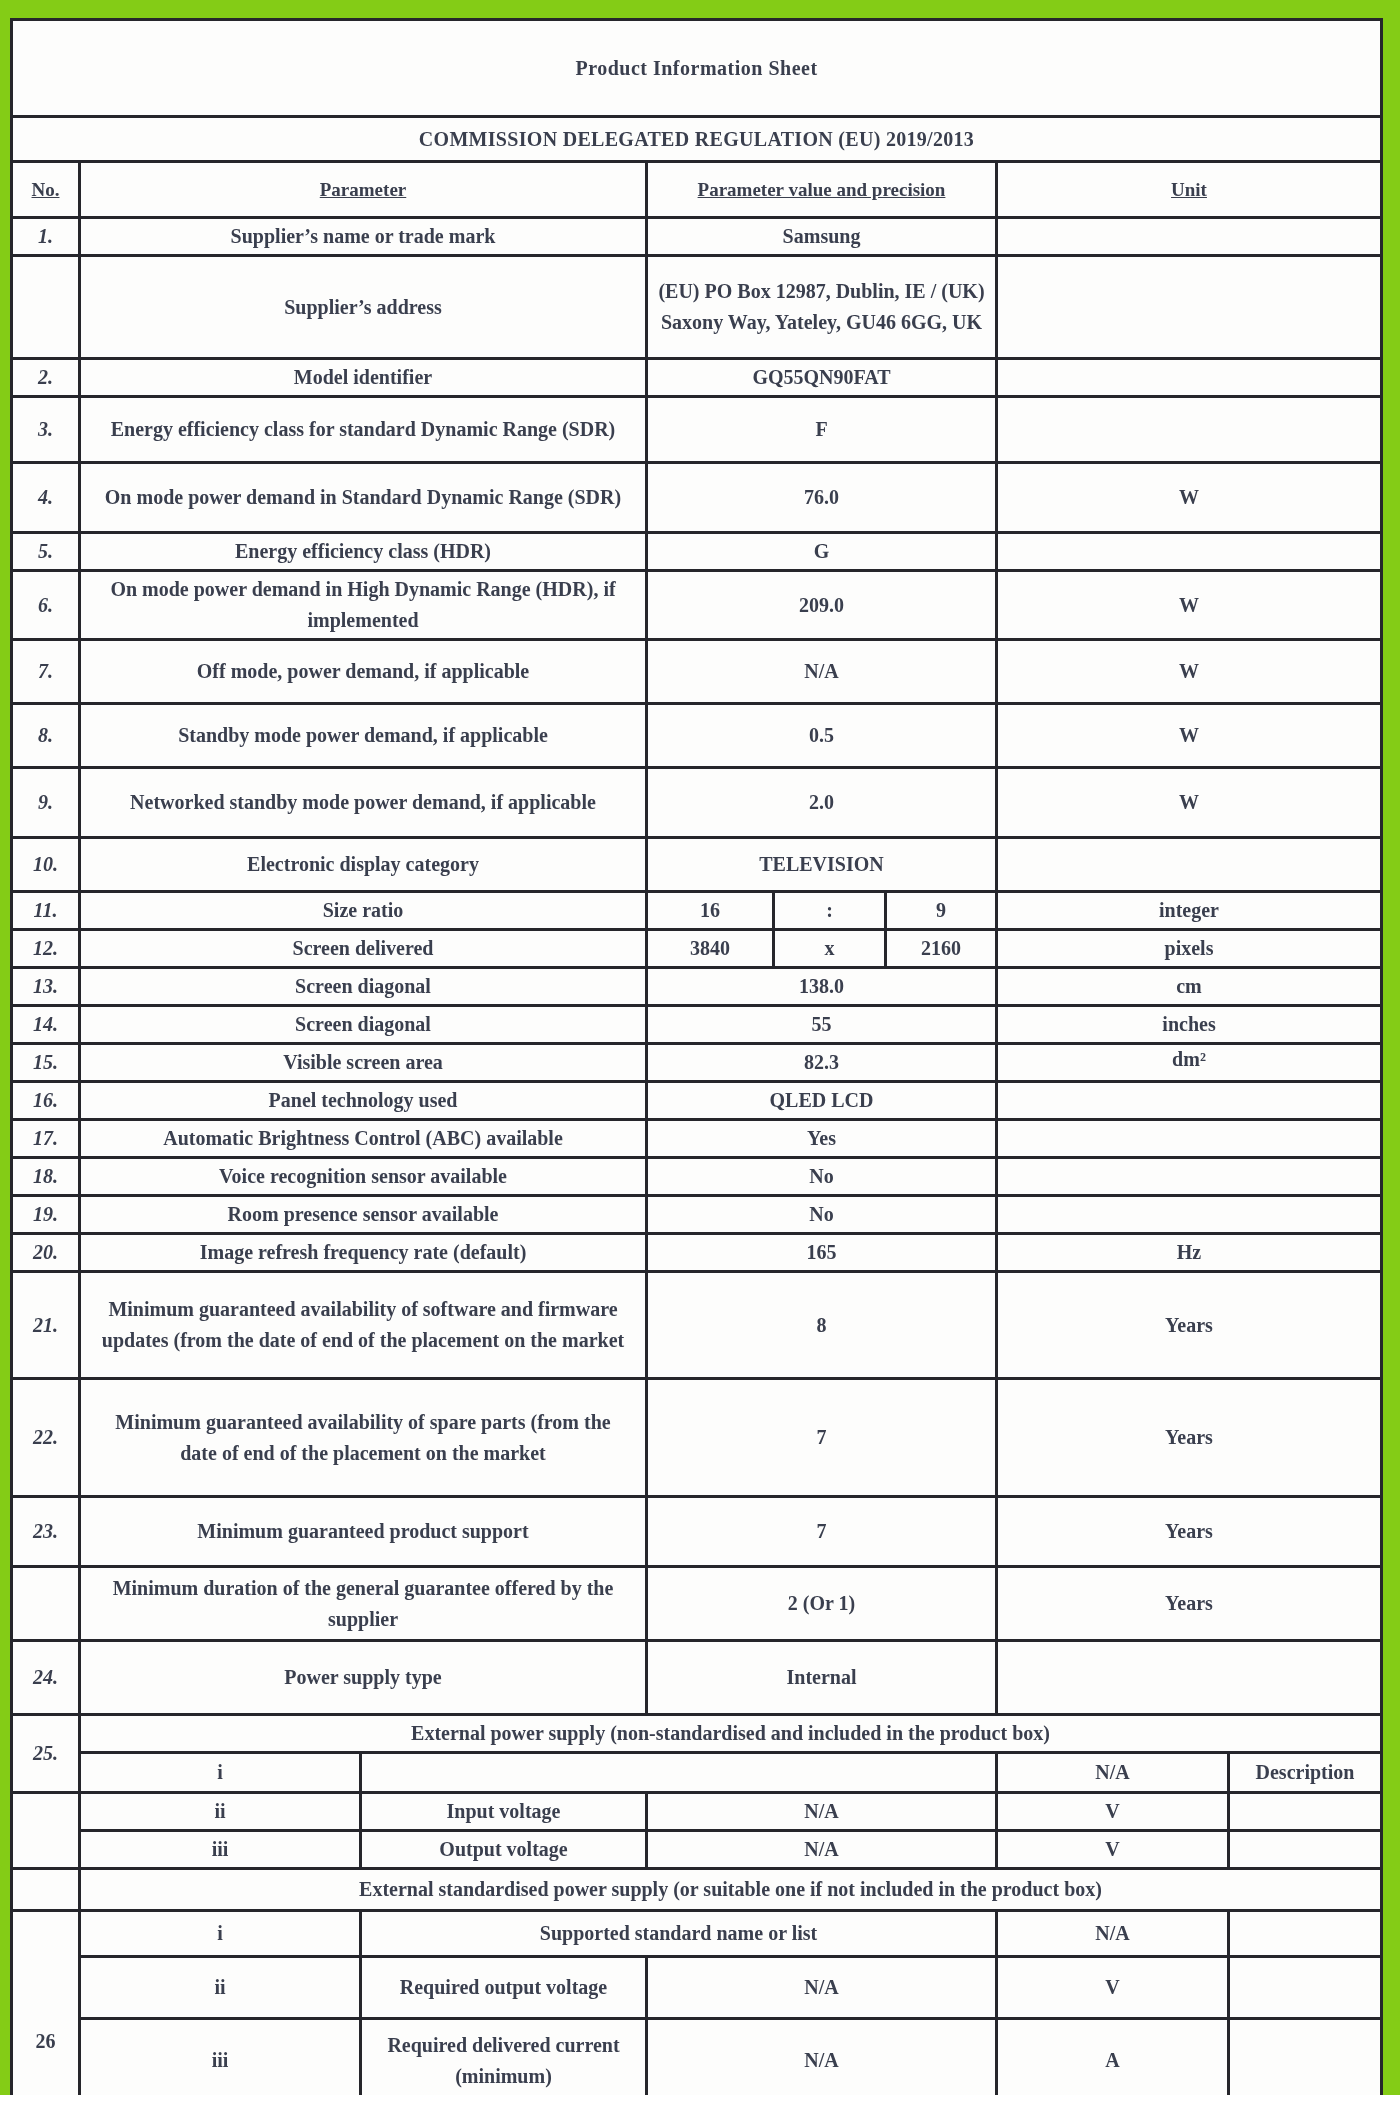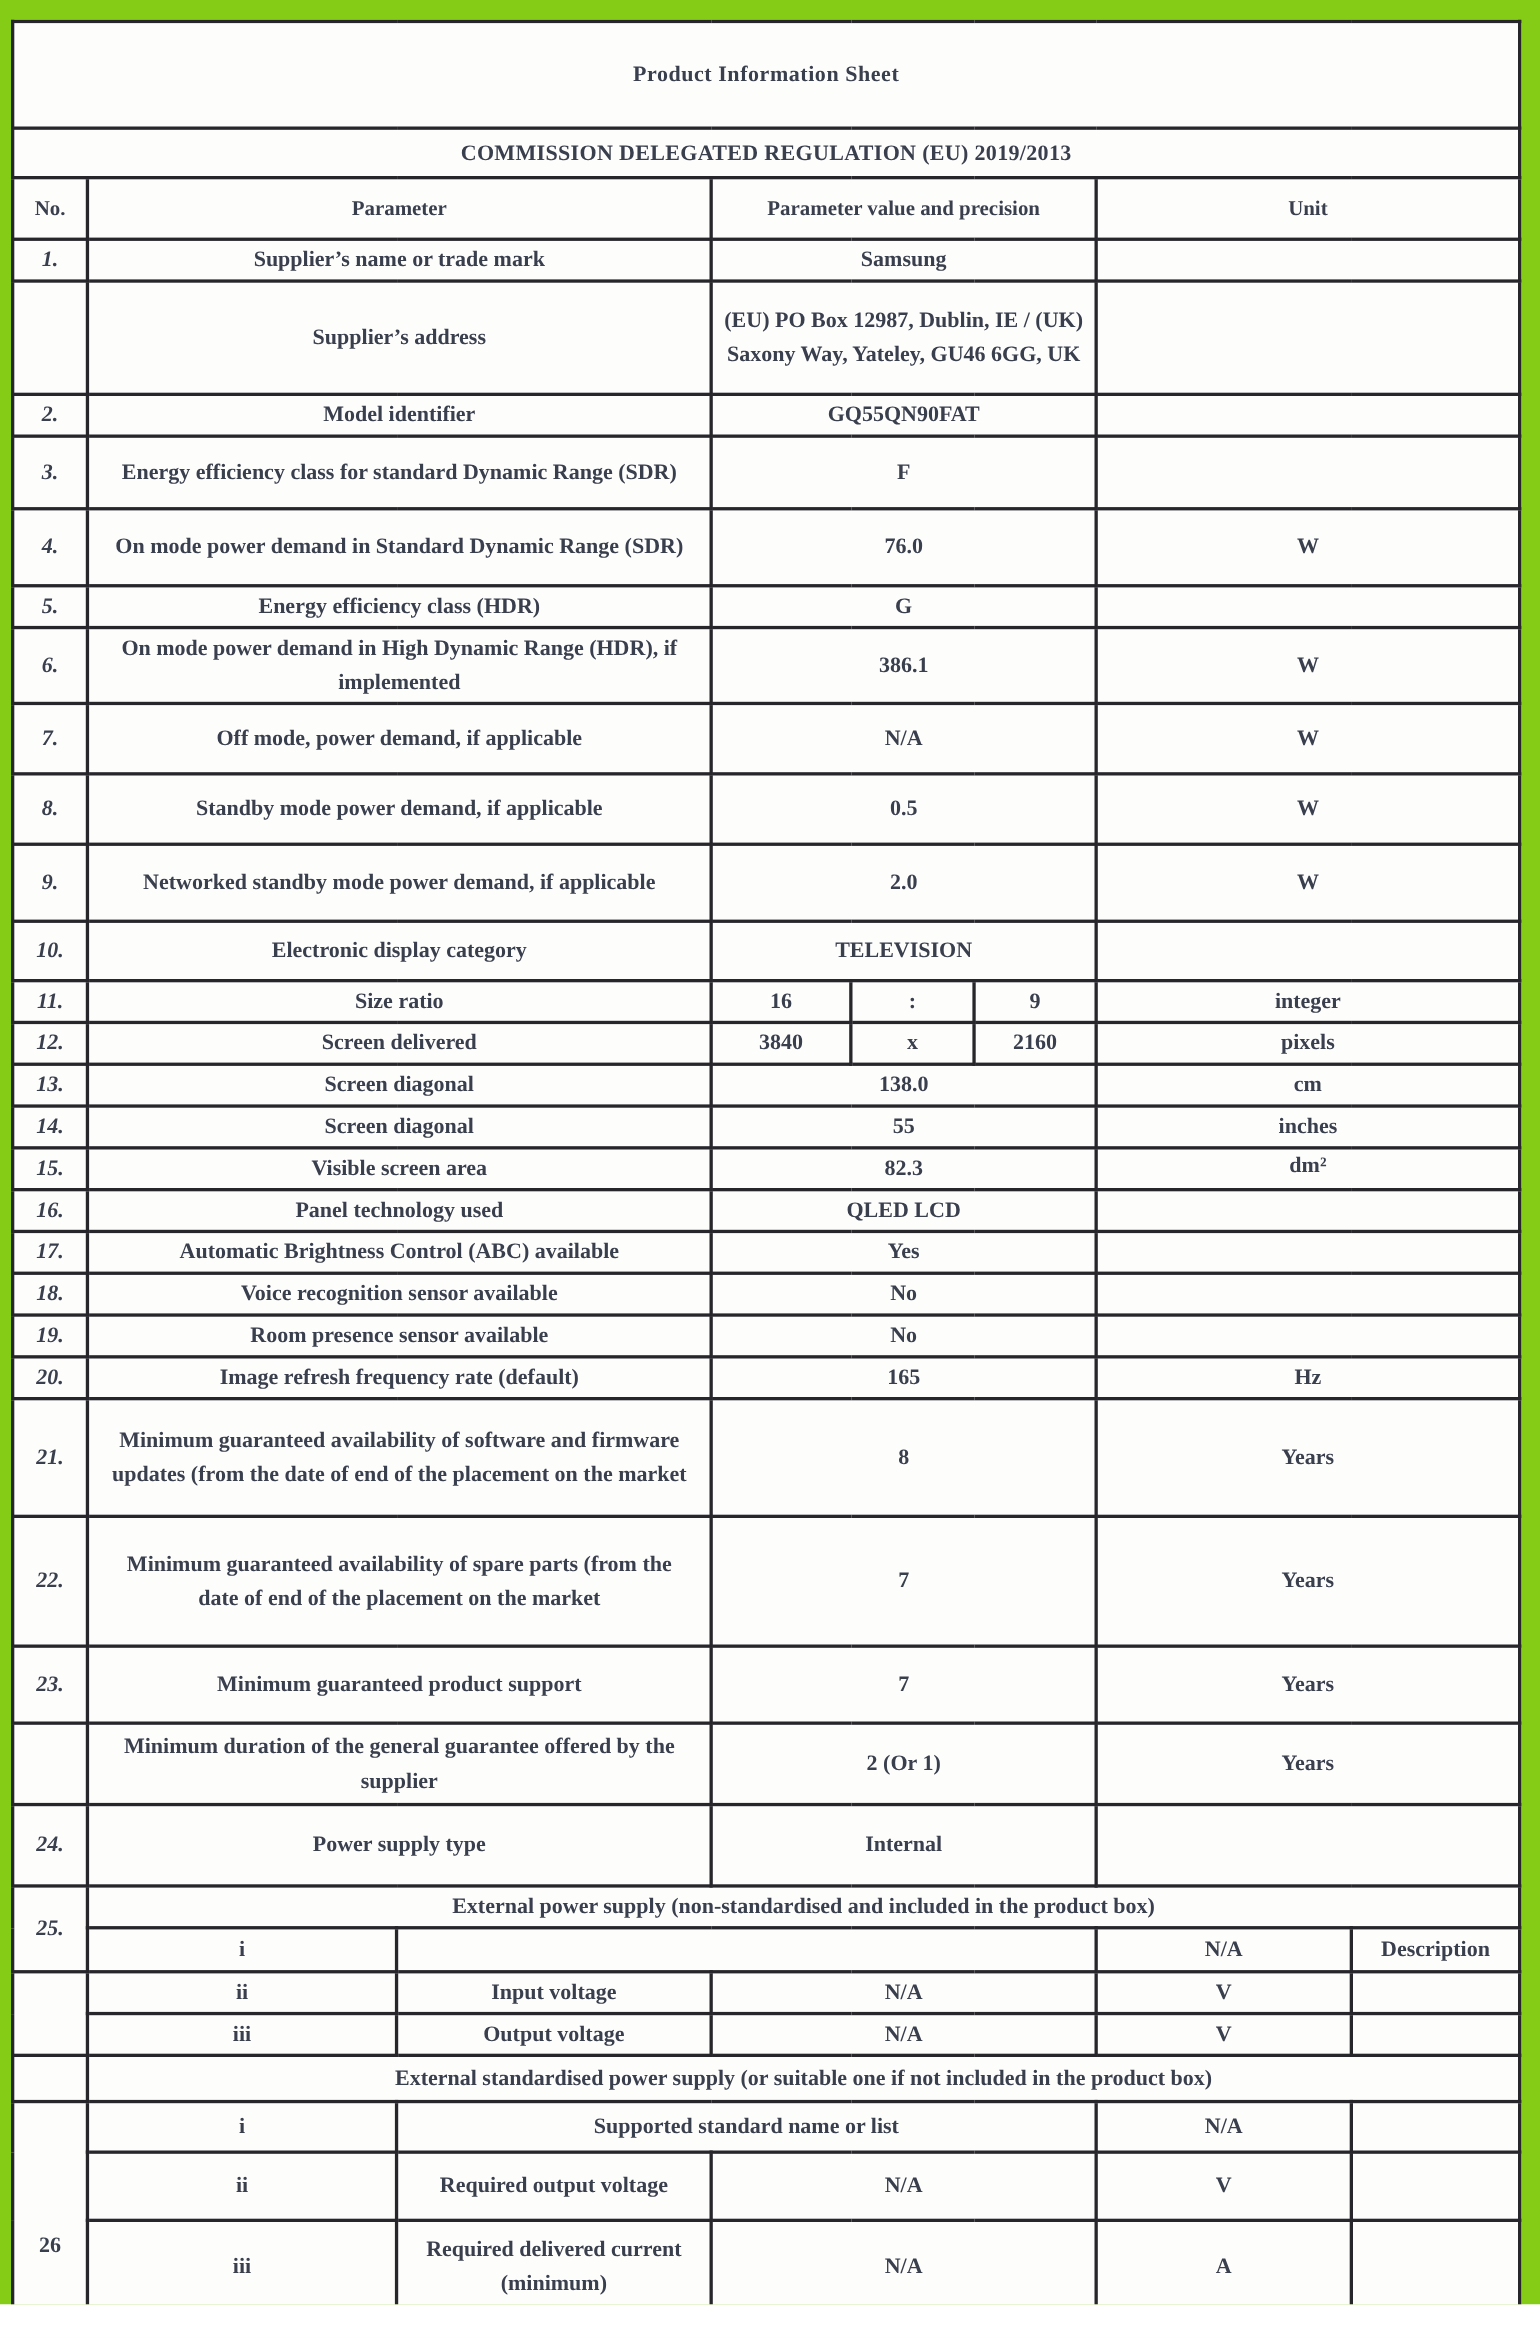--- a/index.html
+++ b/index.html
@@ -32,21 +32,21 @@
     overflow: hidden;
   }
   td.title-cell {
     font-size: 46px;
     font-weight: 400;
     color: #15171f;
     letter-spacing: 0.5px;
     line-height: 1.1;
   }
   td.subtitle-cell { font-size: 21px; letter-spacing: 0.3px; color: #2e3340; }
-  tr.head-row td { font-size: 19px; padding: 2px 6px; }
+  tr.head-row td { font-size: 19px; padding: 2px 6px; text-decoration: underline; }
   td.c-no { font-style: italic; font-size: 20px; padding: 2px 4px; }
   td.c-no.roman { font-style: normal; }
   td.c-param { padding: 2px 34px; line-height: 1.65; }
   td.c-val { line-height: 1.7; margin-top: 20px; }
   td.c-sub { font-size: 19px; }
   td.c-desc { font-size: 20px; padding: 2px 4px; }
   td.sec-head { font-size: 20px; }
 </style>
 </head>
 <body>
@@ -111,21 +111,21 @@
     </tr>
     <tr style="height:36px">
       <td class="c-no">5.</td>
       <td class="c-param" colspan="2">Energy efficiency class (HDR)</td>
       <td class="c-val" colspan="3">G</td>
       <td class="c-unit" colspan="2"></td>
     </tr>
     <tr style="height:66px">
       <td class="c-no">6.</td>
       <td class="c-param" colspan="2">On mode power demand in High Dynamic Range (HDR), if implemented</td>
-      <td class="c-val" colspan="3">386.1</td>
+      <td class="c-val" colspan="3">209.0</td>
       <td class="c-unit" colspan="2">W</td>
     </tr>
     <tr style="height:64px">
       <td class="c-no">7.</td>
       <td class="c-param" colspan="2">Off mode, power demand, if applicable</td>
       <td class="c-val" colspan="3">N/A</td>
       <td class="c-unit" colspan="2">W</td>
     </tr>
     <tr style="height:64px">
       <td class="c-no">8.</td>

